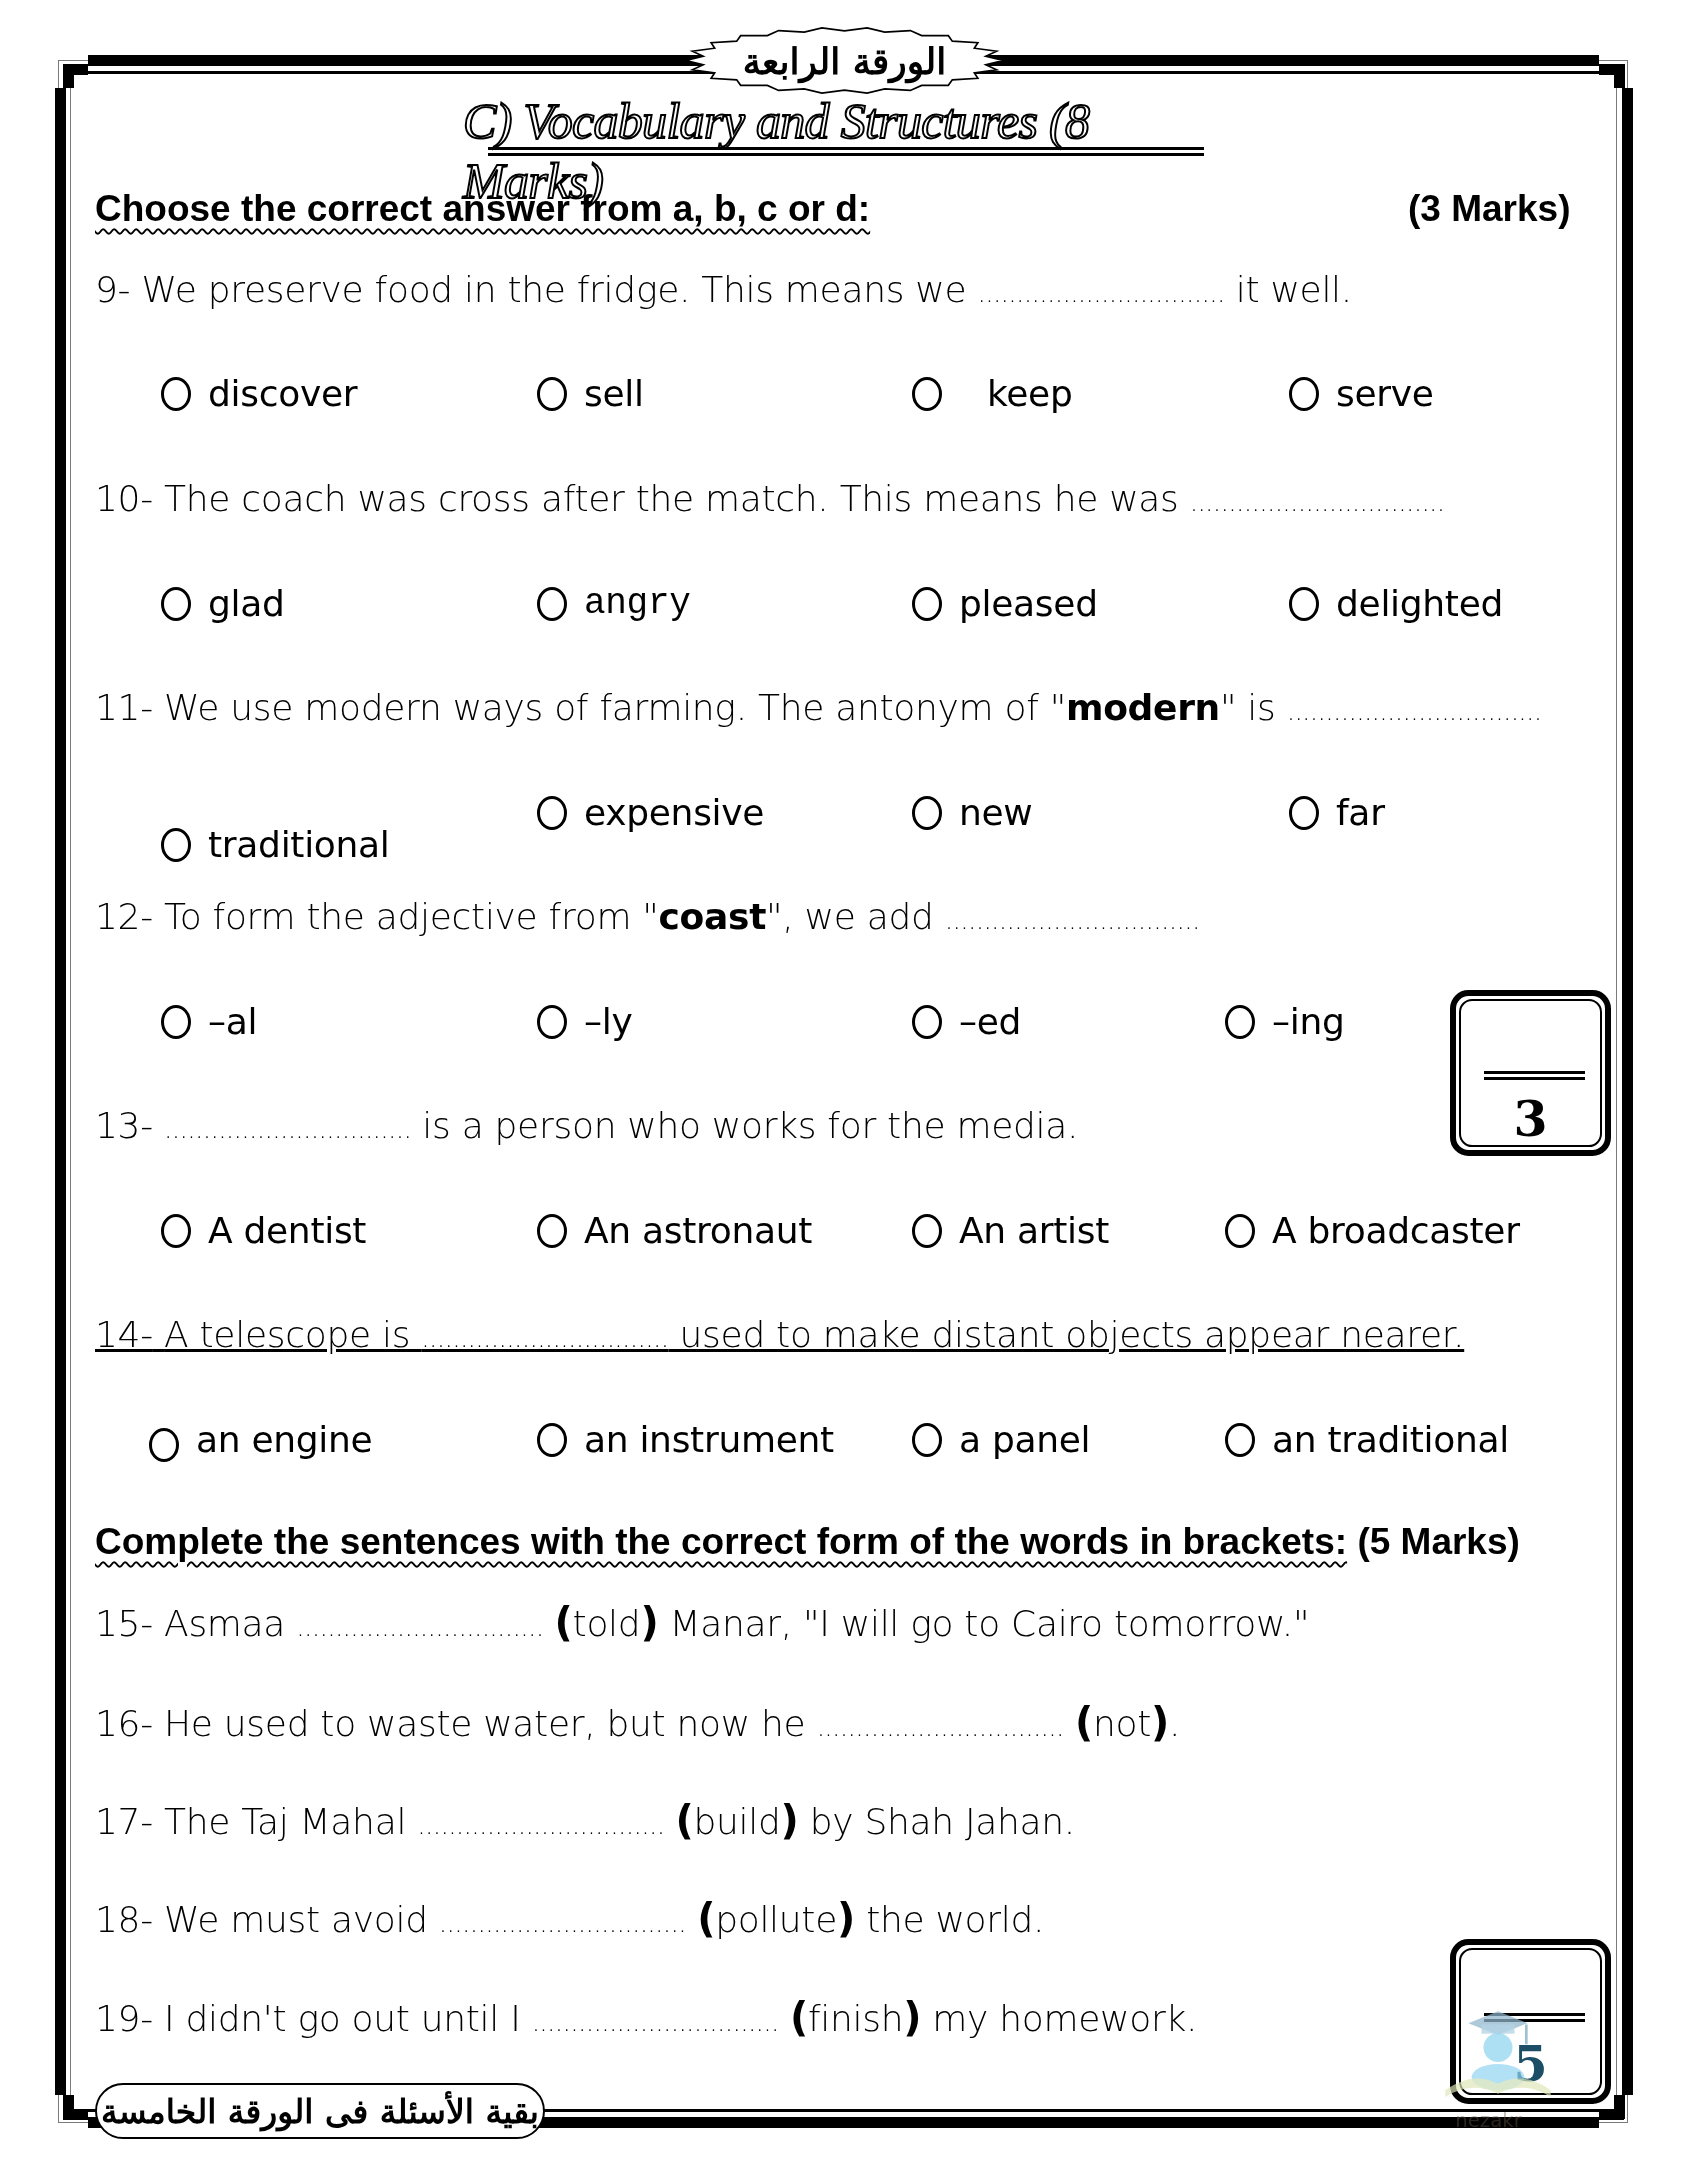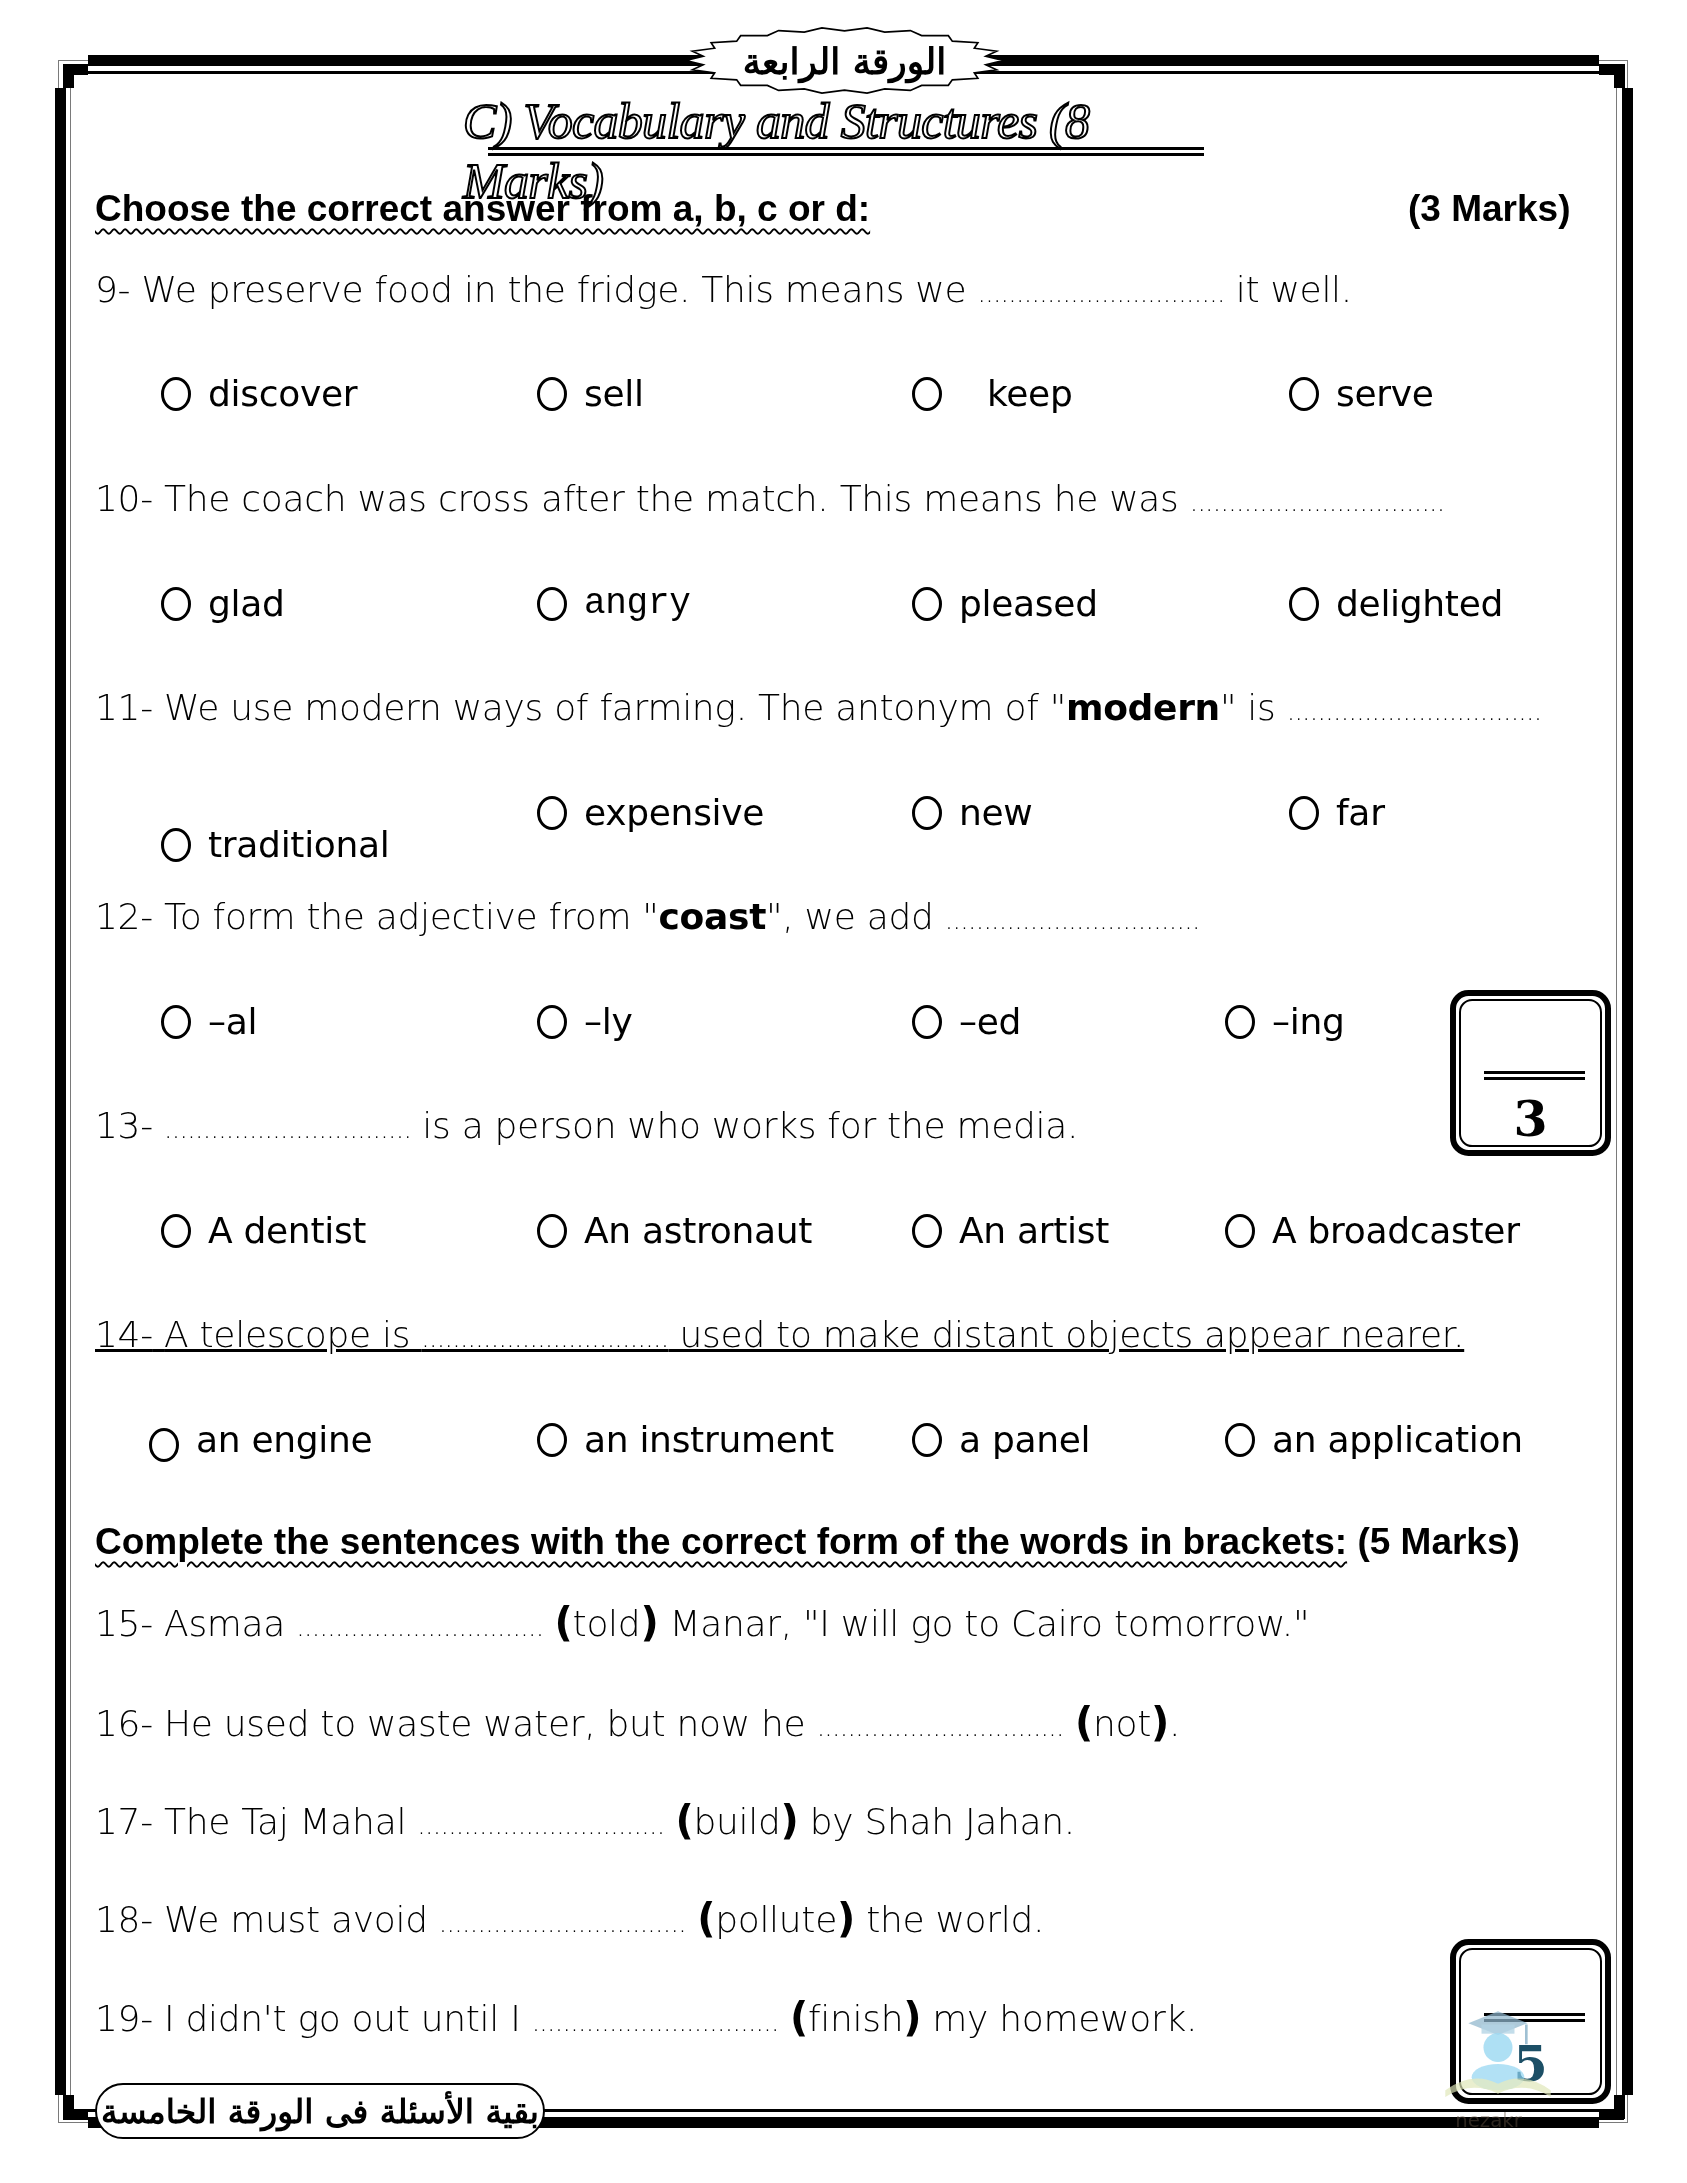--- a/index.html
+++ b/index.html
@@ -179,21 +179,21 @@
     <div class="opt" style="left: 537px; top: 1418px;">
       <span class="radio"></span>
       <span>an instrument</span>
     </div>
     <div class="opt" style="left: 912px; top: 1418px;">
       <span class="radio"></span>
       <span>a panel</span>
     </div>
     <div class="opt" style="left: 1225px; top: 1418px;">
       <span class="radio"></span>
-      <span>an application</span>
+      <span>an traditional</span>
     </div>
   </div>
 
 <div class="scorebox" style="top:990px;height:166px;">
   <div class="inner"></div>
   <div class="abs" style="left:20px;right:20px;top:13.2px;height:60px;"></div>
   <div class="dl1" style="top:75px;"></div>
   <div class="dl2" style="top:81px;"></div>
   <div class="num" style="top:97px;">3</div>
 </div>

